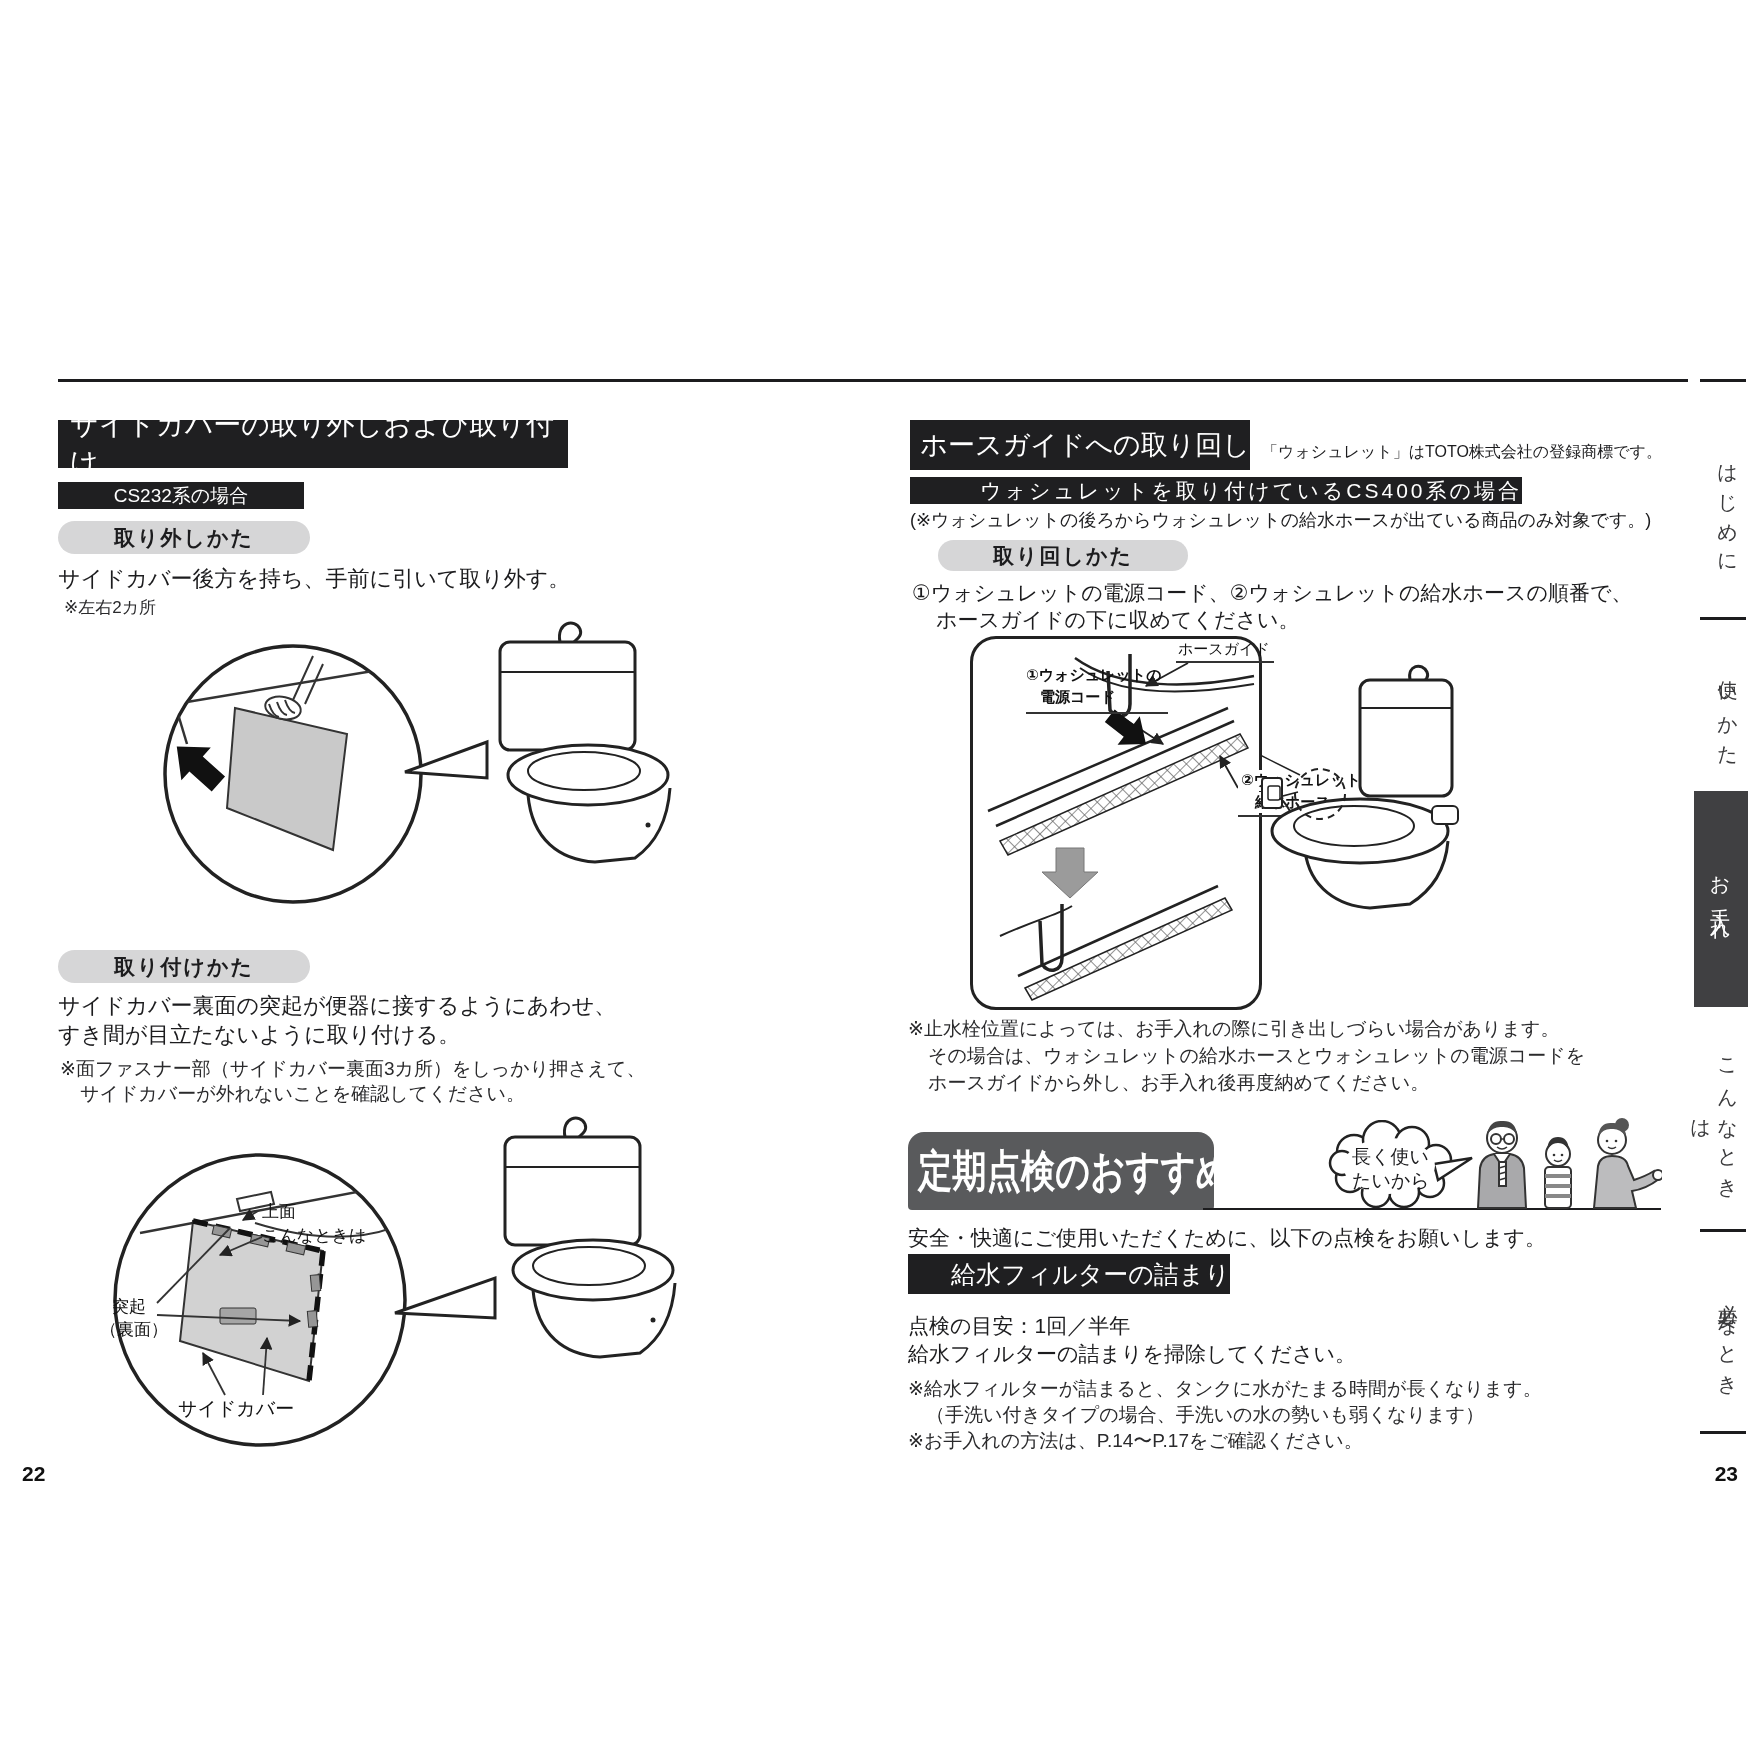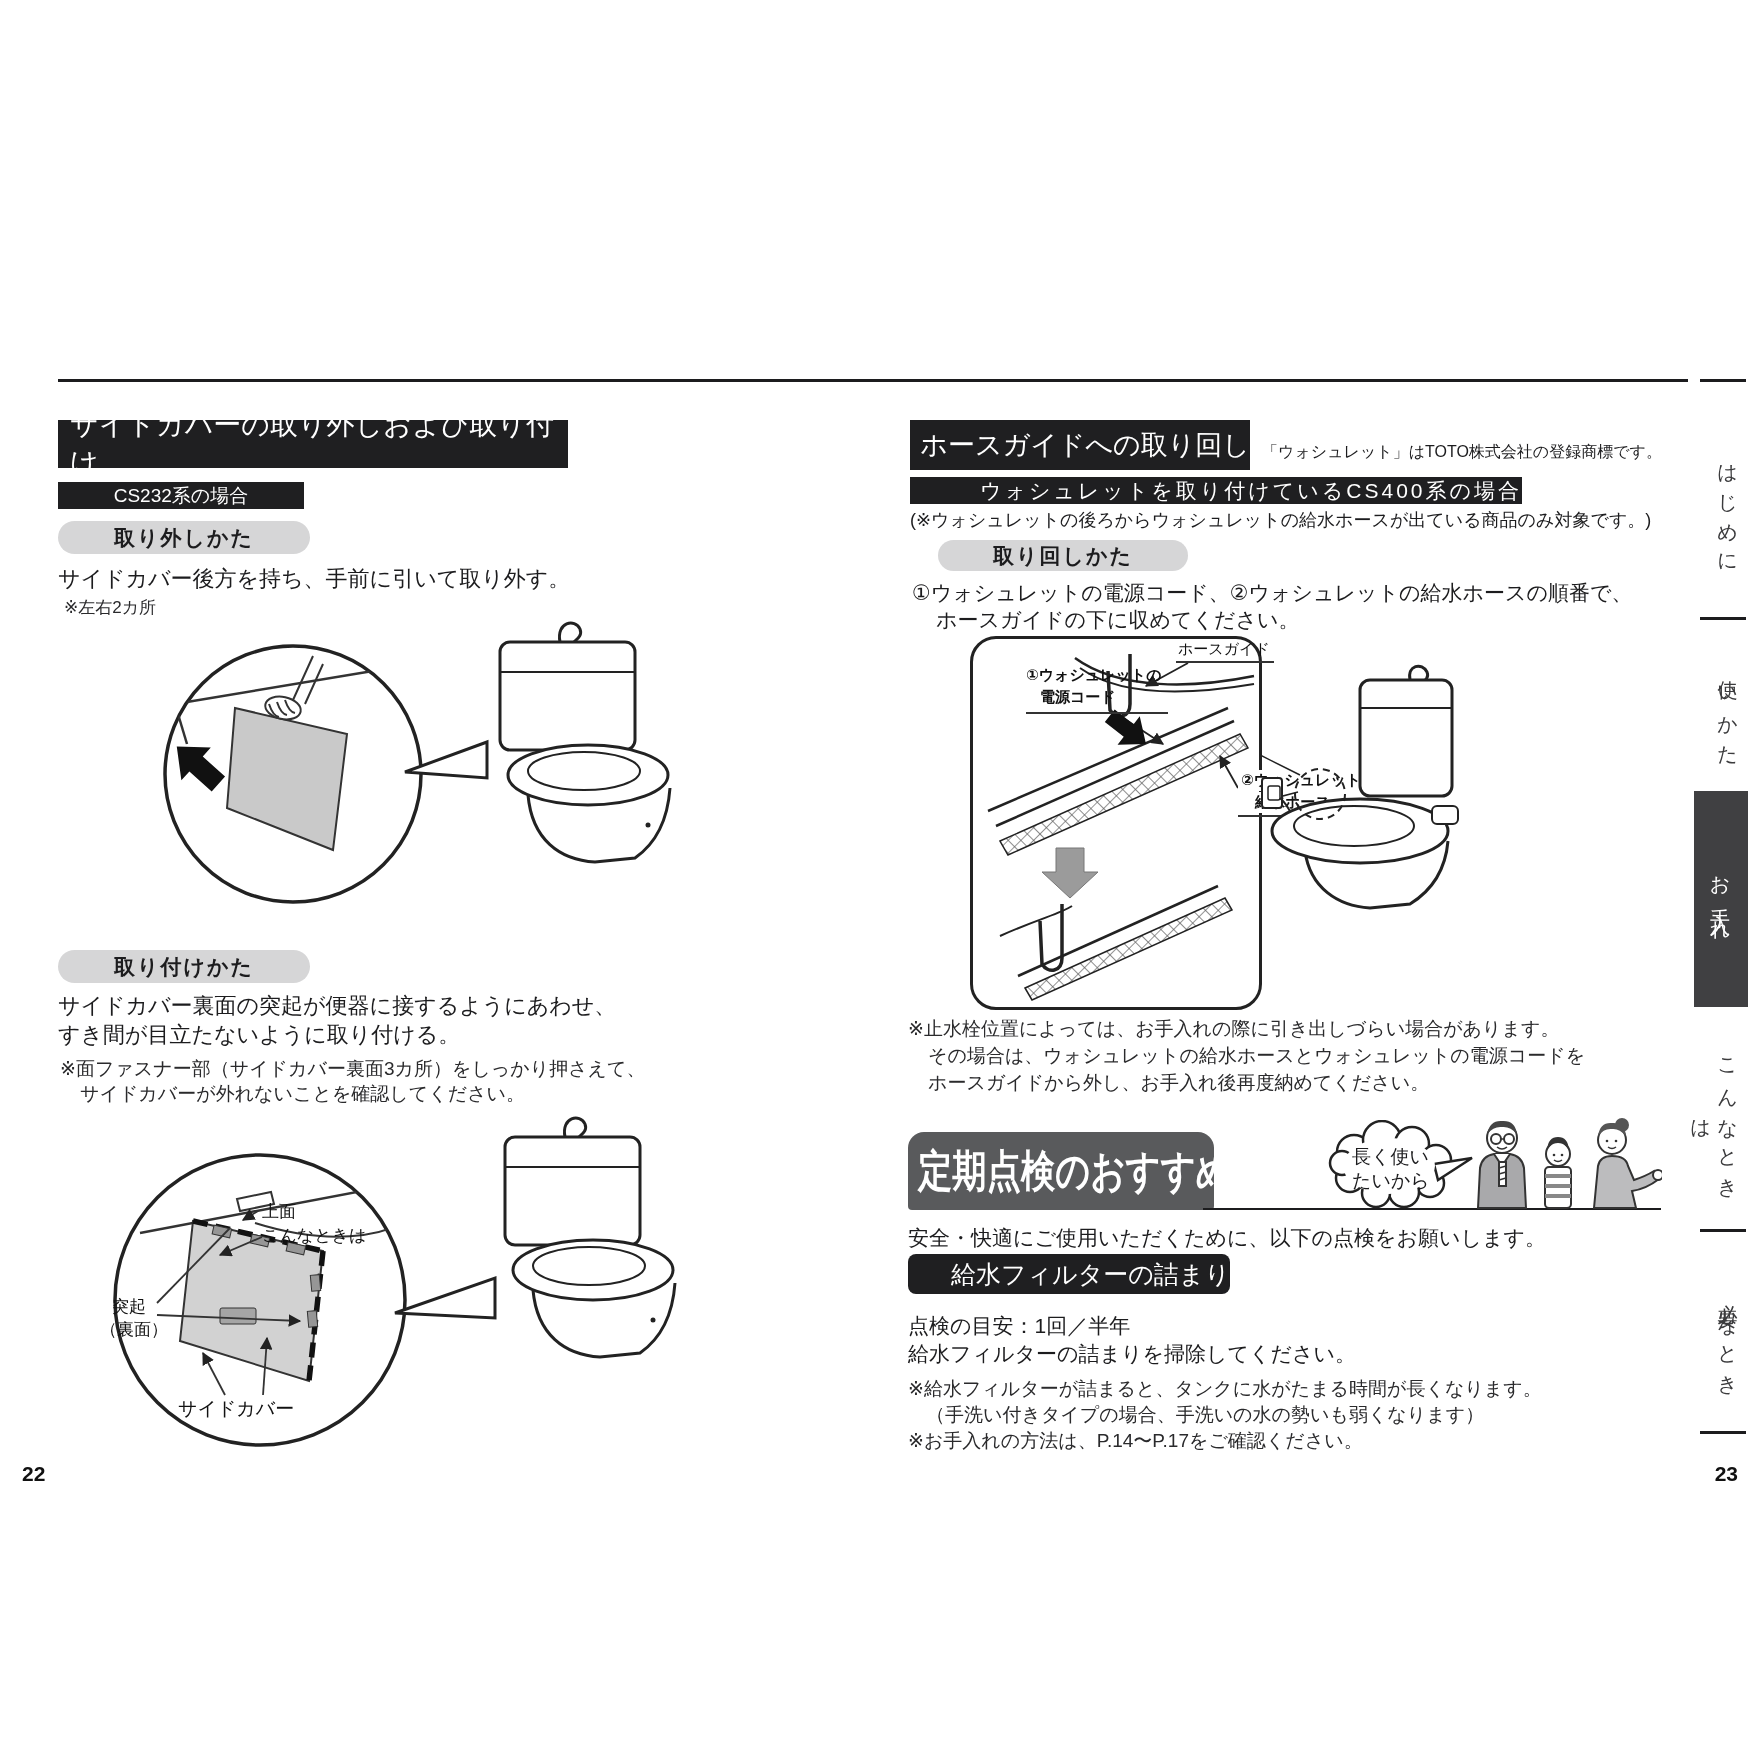--- a/index.html
+++ b/index.html
@@ -284,21 +284,21 @@
         <path d="M10,20 Q12,6 24,7 Q37,6 38,20 Q31,12 24,13 Q16,12 10,20" fill="#555" stroke="none"></path>
         <circle cx="19" cy="25" r="1.3" fill="#333" stroke="none"></circle>
         <circle cx="28" cy="25" r="1.3" fill="#333" stroke="none"></circle>
         <path d="M20,31 Q24,34 28,31" fill="none" stroke-width="1.5"></path>
       </g>
     </svg>
   </div>
 
   <div class="txt" style="left:908px;top:1224px;font-size:21px;">安全・快適にご使用いただくために、以下の点検をお願いします。</div>
 
-  <div class="bar-black" style="left:908px;top:1254px;width:322px;height:40px;font-size:25px;padding-left:12px;box-sizing:border-box;border-radius:8px;">
+  <div class="bar-black" style="left:908px;top:1254px;width:322px;height:40px;font-size:25px;padding-left:12px;box-sizing:border-box;">
     <span>給水フィルターの詰まり</span>
   </div>
 
   <div class="txt" style="left:908px;top:1312px;font-size:21px;">点検の目安：1回／半年</div>
   <div class="txt" style="left:908px;top:1340px;font-size:21px;">給水フィルターの詰まりを掃除してください。</div>
   <div class="txt note" style="left:908px;top:1376px;font-size:19px;">※給水フィルターが詰まると、タンクに水がたまる時間が長くなります。</div>
   <div class="txt note" style="left:926px;top:1402px;font-size:19px;">（手洗い付きタイプの場合、手洗いの水の勢いも弱くなります）</div>
   <div class="txt note" style="left:908px;top:1428px;font-size:19px;">※お手入れの方法は、P.14〜P.17をご確認ください。</div>
 
   <div class="pgnum" style="left:1700px;top:1462px;width:38px;text-align:right;">23</div>

